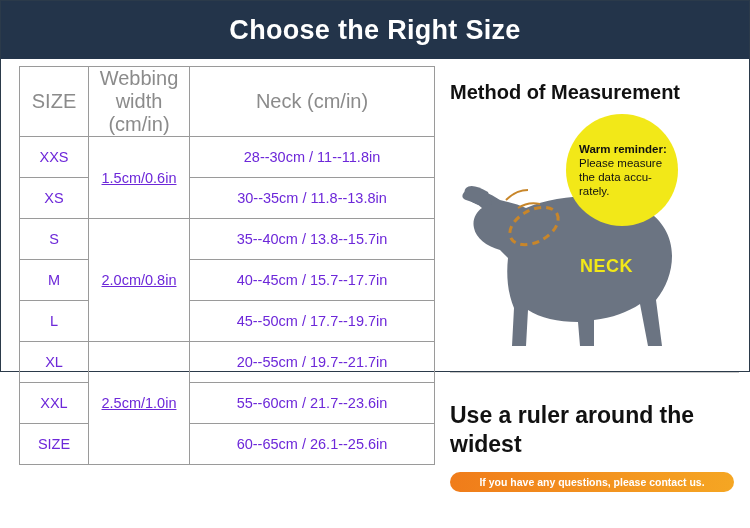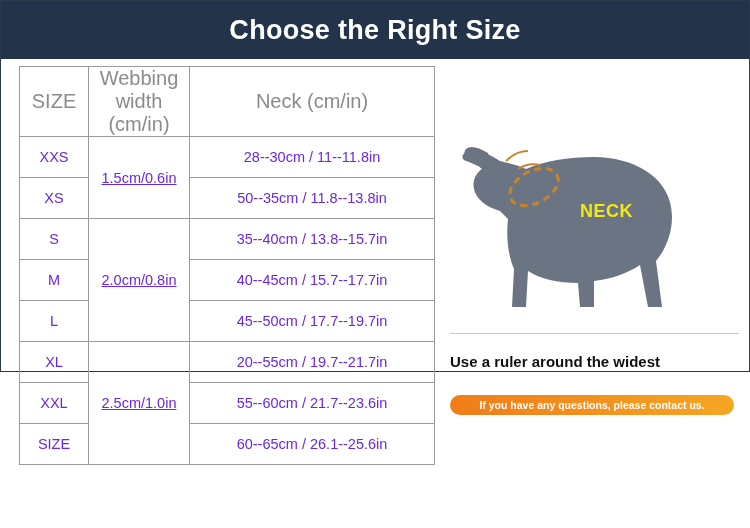--- a/index.html
+++ b/index.html
@@ -120,38 +120,38 @@
     color: #111111;
     line-height: 1.22;
     text-align: left;
     width: 88px;
     padding-left: 2px;
   }
   .warn-text b { font-weight: bold; }
   .neck-label {
     position: absolute;
     left: 132px;
-    top: 132px;
+    top: 148px;
     color: #f2e818;
     font-size: 18px;
     font-weight: bold;
     letter-spacing: 0.5px;
   }
   .dog-svg { position: absolute; left: 0; top: 0; }
   .ruler-text {
-    font-size: 15px;
+    font-size: 23px;
     font-weight: bold;
     color: #111111;
     line-height: 1.28;
     margin: 2px 0 0 2px;
     border-top: 1px solid #c9c9c9;
-    padding-top: 18px;
+    padding-top: 28px;
   }
   .contact-bar {
-    margin: 24px 0 0 2px;
+    margin: 12px 0 0 2px;
     width: 284px;
     height: 20px;
     border-radius: 10px;
     background: linear-gradient(to right, #f07c1a, #f5a623);
     color: #ffffff;
     font-size: 10.5px;
     font-weight: bold;
     display: flex;
     align-items: center;
     justify-content: center;
@@ -182,21 +182,21 @@
           </tr>
         </thead>
         <tbody>
           <tr>
             <td class="size-cell">XXS</td>
             <td class="web-cell" rowspan="2">1.5cm/0.6in</td>
             <td class="neck-cell">28--30cm / 11--11.8in</td>
           </tr>
           <tr>
             <td class="size-cell">XS</td>
-            <td class="neck-cell">50--35cm / 11.8--13.8in</td>
+            <td class="neck-cell">30--35cm / 11.8--13.8in</td>
           </tr>
           <tr>
             <td class="size-cell">S</td>
             <td class="web-cell" rowspan="3">2.0cm/0.8in</td>
             <td class="neck-cell">35--40cm / 13.8--15.7in</td>
           </tr>
           <tr>
             <td class="size-cell">M</td>
             <td class="neck-cell">40--45cm / 15.7--17.7in</td>
           </tr>
@@ -215,20 +215,21 @@
           </tr>
           <tr>
             <td class="size-cell">SIZE</td>
             <td class="neck-cell">60--65cm / 26.1--25.6in</td>
           </tr>
         </tbody>
       </table>
     </div>
 
     <div class="right">
+      <div class="method-title">Method of Measurement</div>
 
       <div class="illustration">
         <svg class="dog-svg" width="300" height="262" viewBox="0 0 300 262">
           <g fill="#6b7482">
             <path d="M52,92 C40,84 28,80 20,82 C14,84 12,90 18,92 C24,94 30,96 34,100
                      C28,104 24,112 26,120 C28,130 38,138 52,142
                      L60,150 C58,168 60,186 66,200
                      L64,238 L78,238 L80,202
                      C92,210 110,214 130,214
                      L132,238 L146,238 L146,212
@@ -239,20 +240,28 @@
                      C184,93 166,88 146,88
                      C120,88 96,92 78,100
                      C70,96 60,94 52,92 Z"></path>
             <path d="M40,84 C30,78 22,76 18,80 C14,84 18,92 28,96 C34,98 40,98 44,96 Z"></path>
           </g>
           <ellipse cx="86" cy="118" rx="26" ry="16" fill="none" stroke="#c8862a" stroke-width="3" stroke-dasharray="7,5" transform="rotate(-28 86 118)"></ellipse>
           <path d="M58,92 C64,86 72,82 80,82" fill="none" stroke="#c8862a" stroke-width="2"></path>
           <path d="M70,100 C76,96 84,94 92,96" fill="none" stroke="#c8862a" stroke-width="2"></path>
         </svg>
 
+        <div class="warn-bubble">
+          <div class="warn-text">
+            <b>Warm reminder:</b><br>
+            <span>Please measure</span><br>
+            <span>the data accu-</span><br>
+            <span>rately.</span>
+          </div>
+        </div>
 
         <div class="neck-label">NECK</div>
       </div>
 
       <div class="ruler-text">
         <div>Use a ruler around the widest</div>
       </div>
 
       <div class="contact-bar">If you have any questions, please contact us.</div>
     </div>

